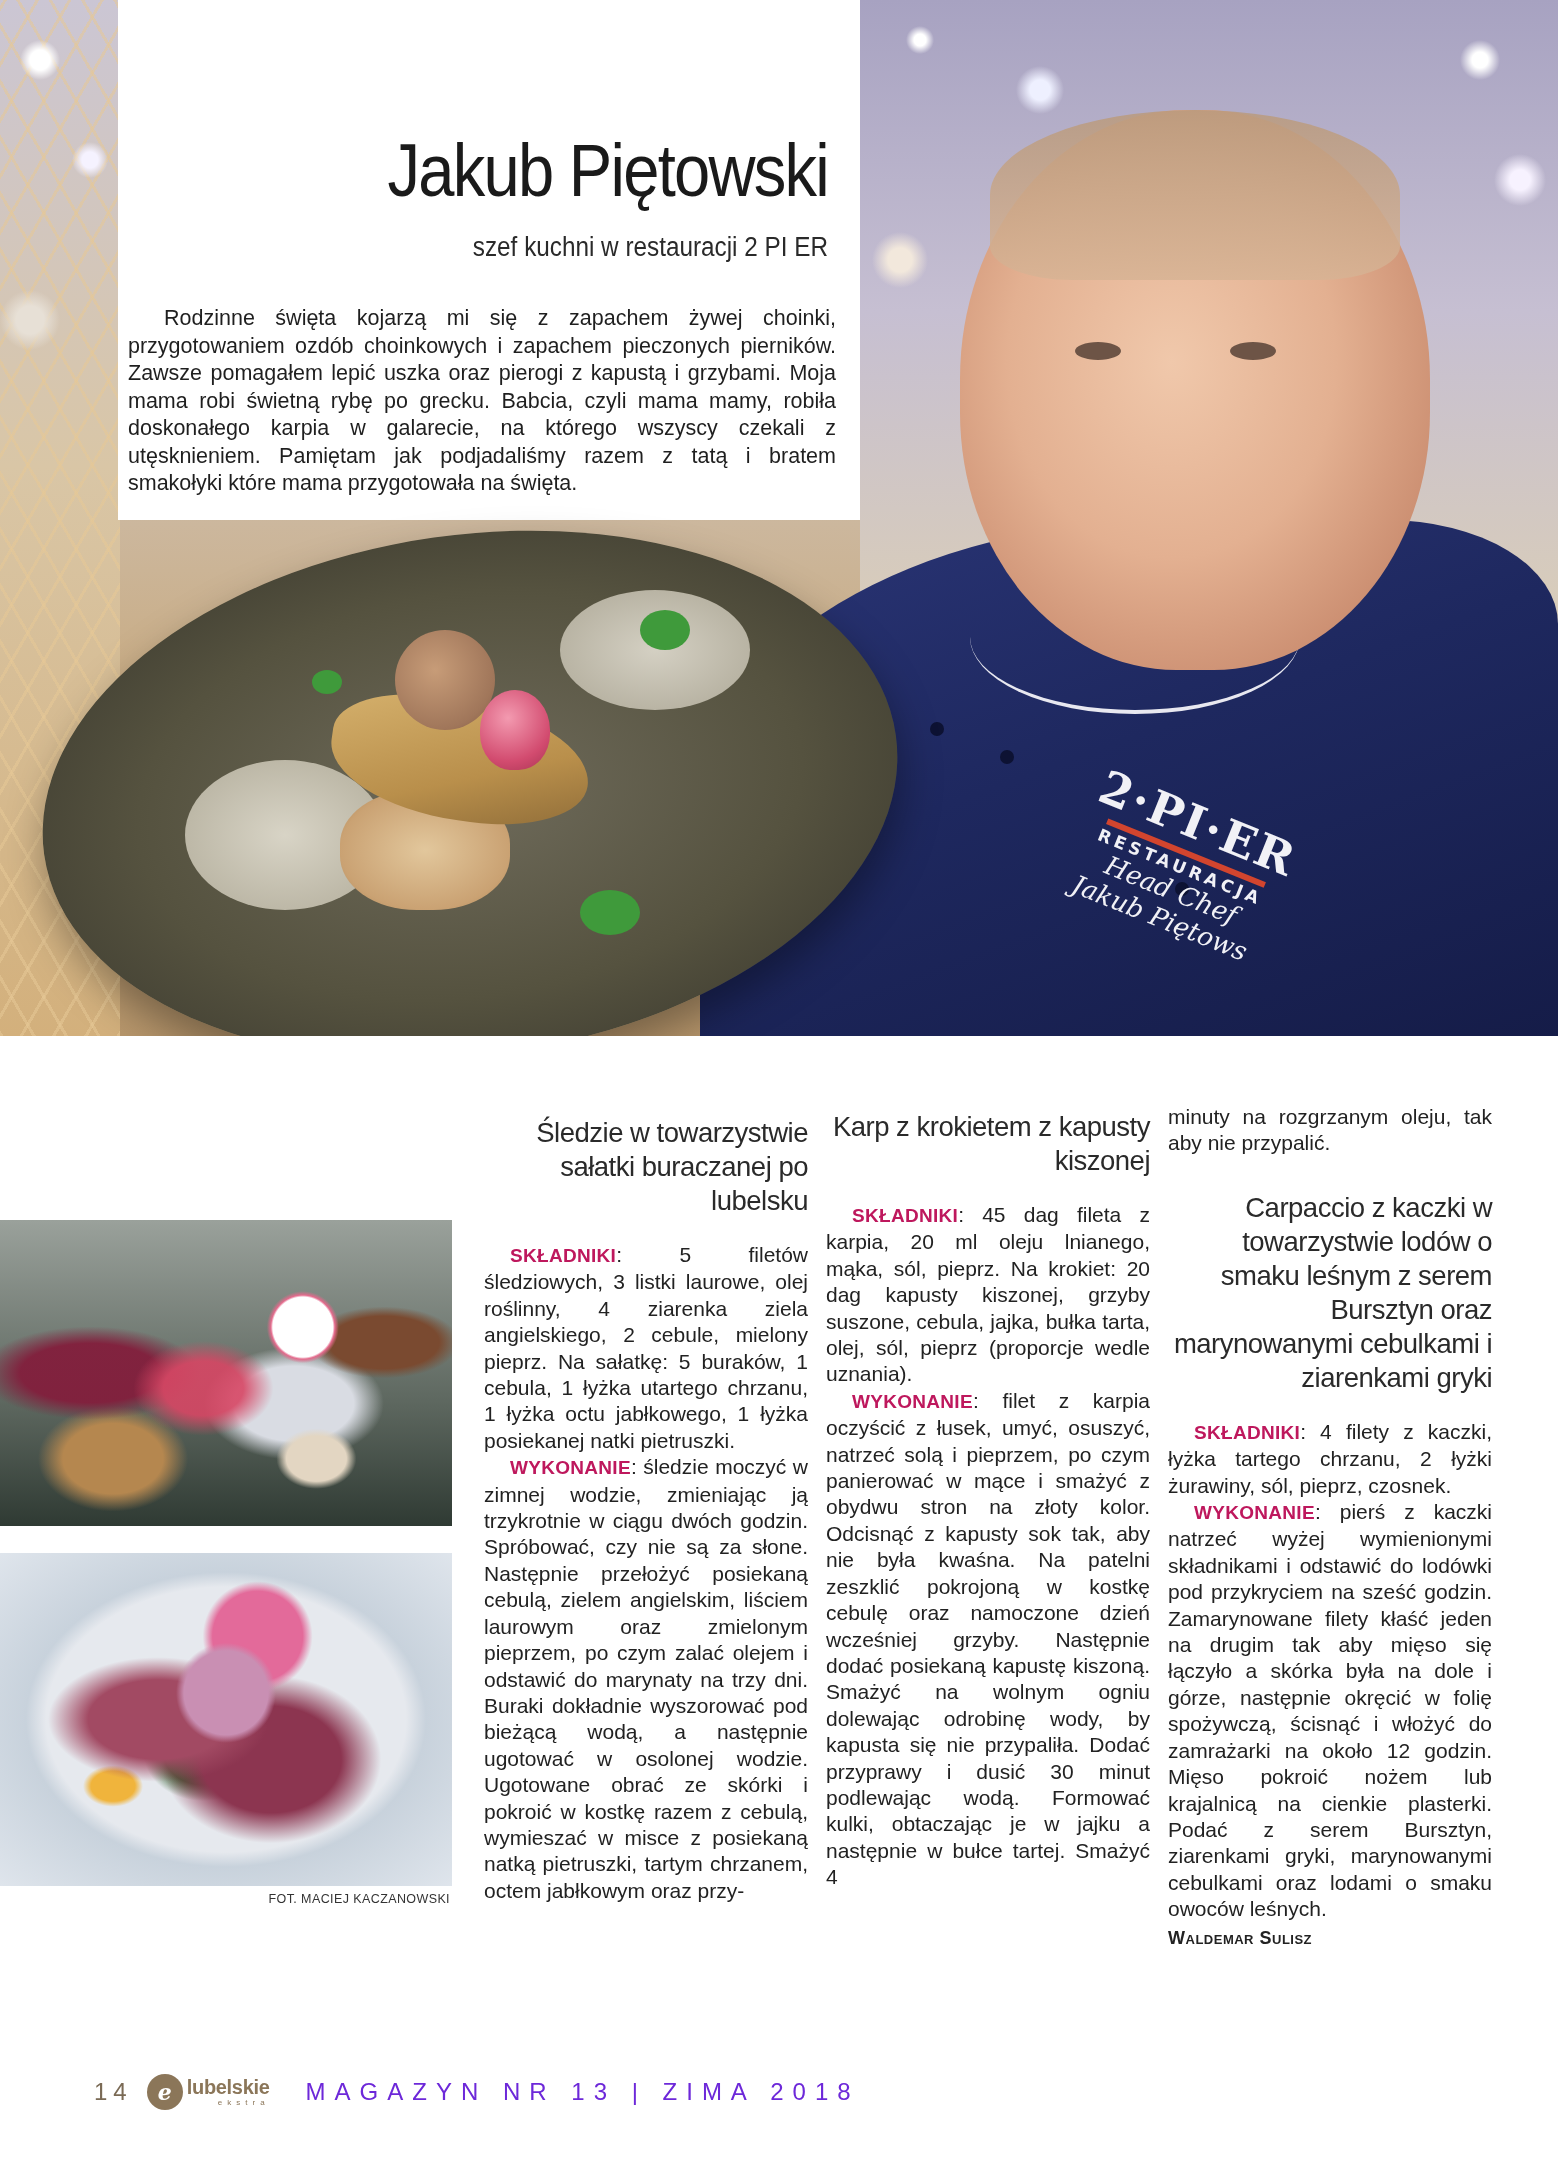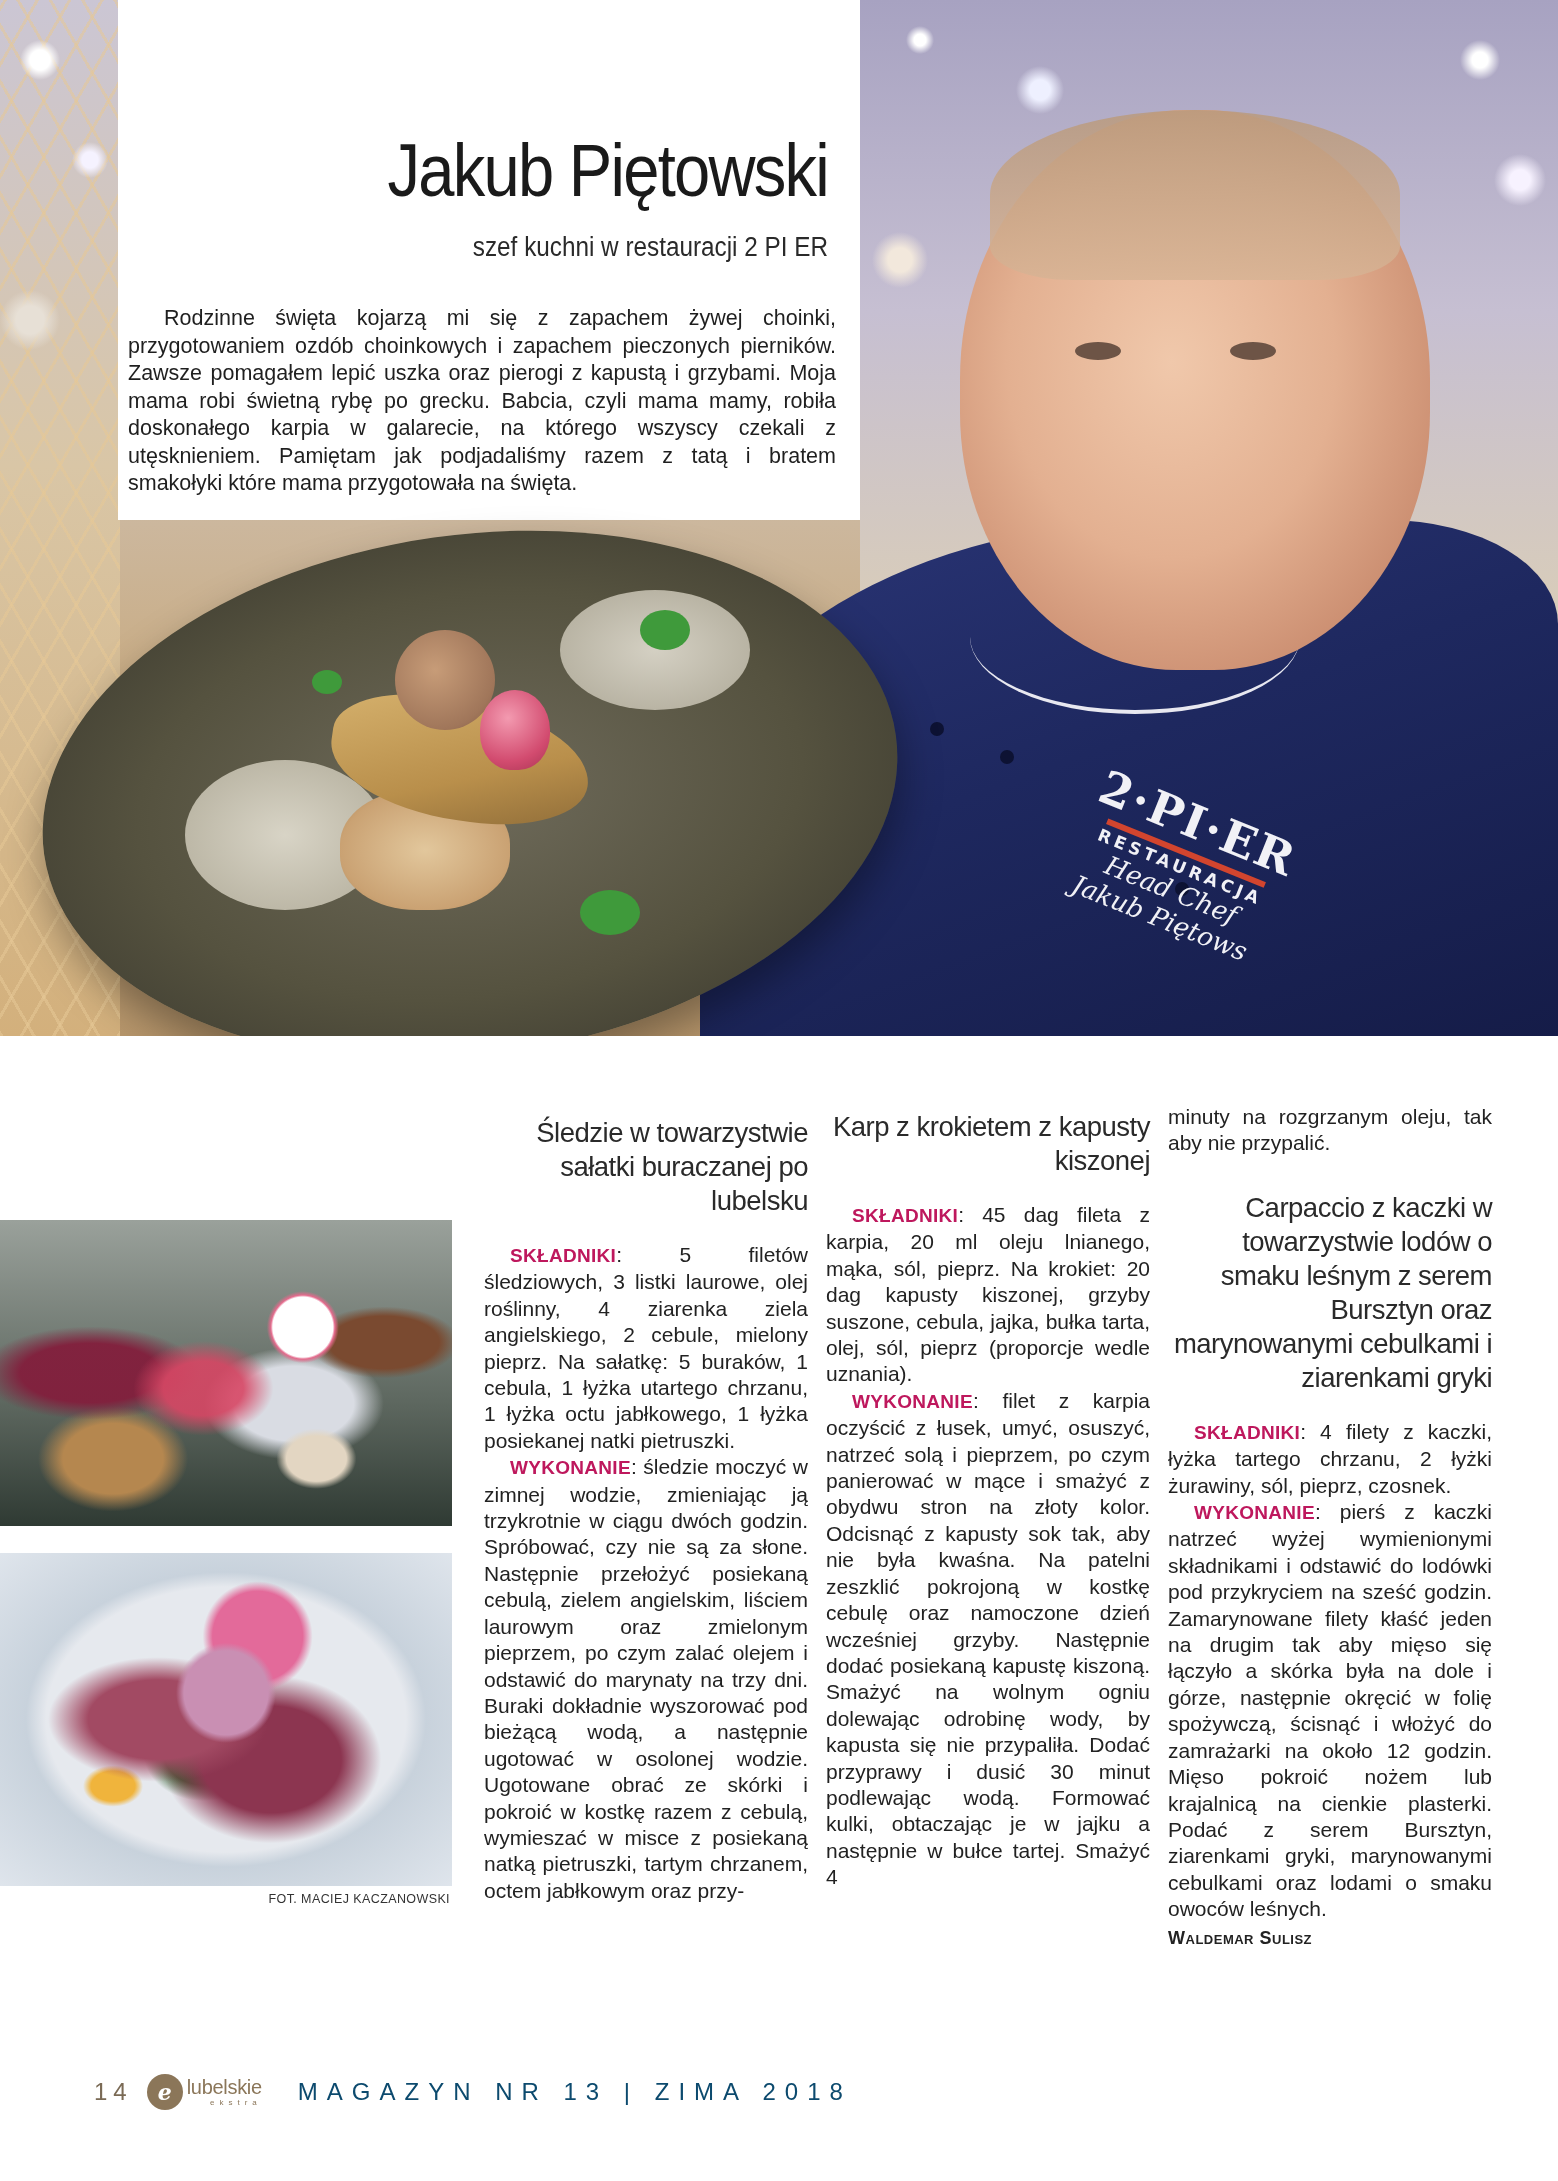--- a/index.html
+++ b/index.html
@@ -112,23 +112,23 @@
 
   
   .footer { position: absolute; left: 94px; top: 2072px; height: 40px; display: flex; align-items: center;
           color: #7a6a55; }
   .page-num { font-size: 24px; letter-spacing: 6px; margin-right: 14px; }
   .logo { display: flex; align-items: center; margin-right: 36px; }
   .logo-circle { width: 36px; height: 36px; border-radius: 50%; background: #8b7659; color: #fff;
           display: flex; align-items: center; justify-content: center; font-family: "DejaVu Serif", serif;
           font-style: italic; font-size: 22px; font-weight: bold; }
   .logo-text { display: flex; flex-direction: column; margin-left: 4px; line-height: 1; }
-  .logo-word { font-size: 20px; font-weight: normal; color: #8b7659; letter-spacing: -.3px; }
+  .logo-word { font-size: 20px; font-weight: bold; color: #8b7659; letter-spacing: -.3px; }
   .logo-small { font-size: 8px; letter-spacing: 5px; color: #8b7659; text-align: right; margin-top: 2px; }
-  .magazine { font-size: 24px; letter-spacing: 9px; color: #0c4a6e; }
+  .magazine { font-size: 24px; letter-spacing: 9px; color: #6d28d9; }
 </style>
 </head>
 <body>
 
 <div class="hero">
   <div class="bokeh-left"></div>
   <div class="bokeh-right"></div>
 
   <div class="chef-jacket"></div>
   <div class="chef-collar"></div>

